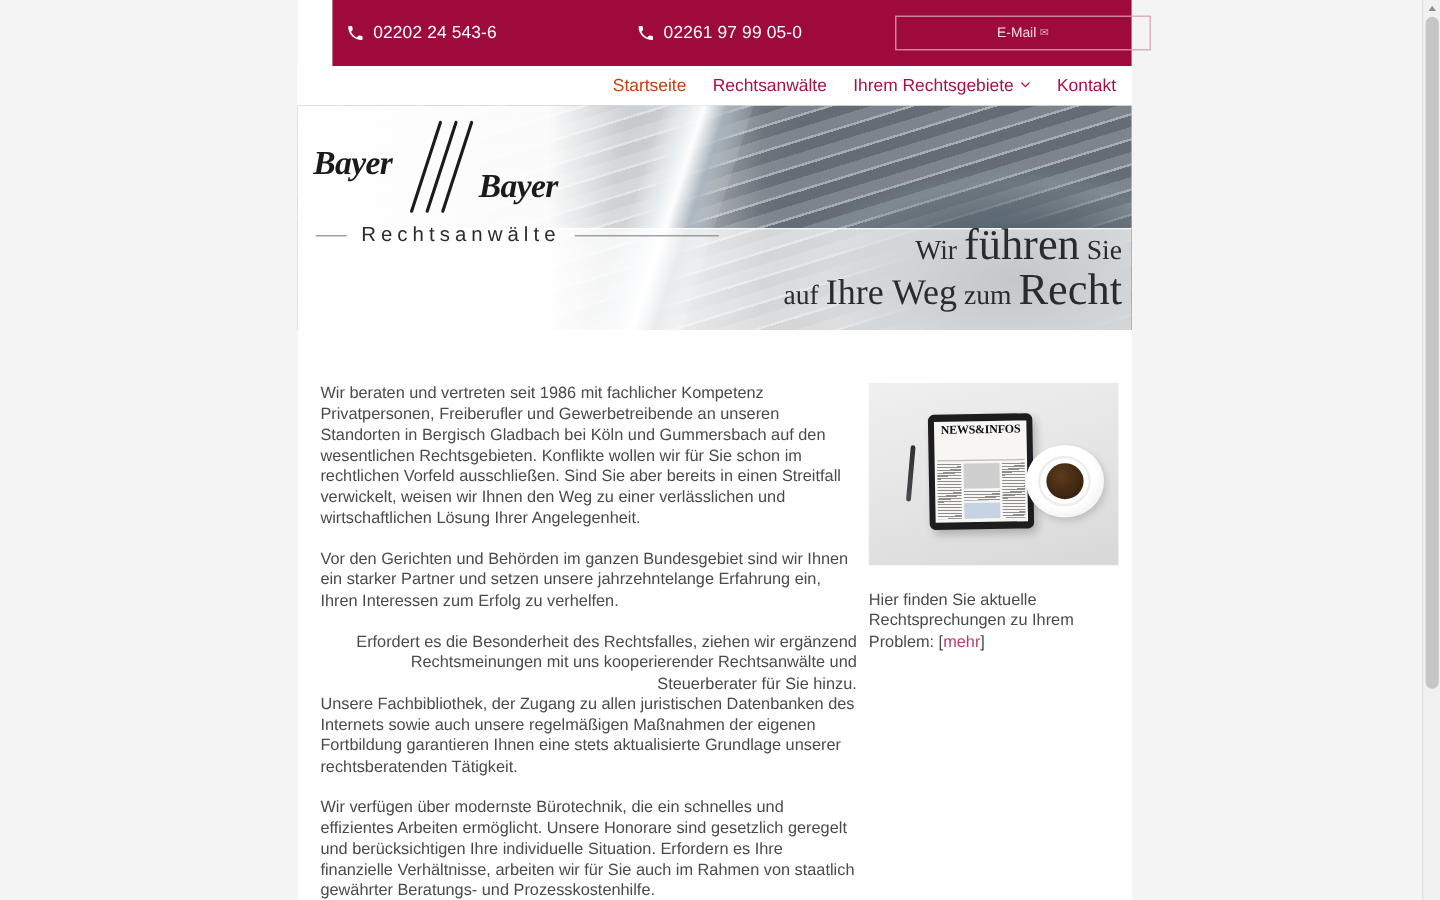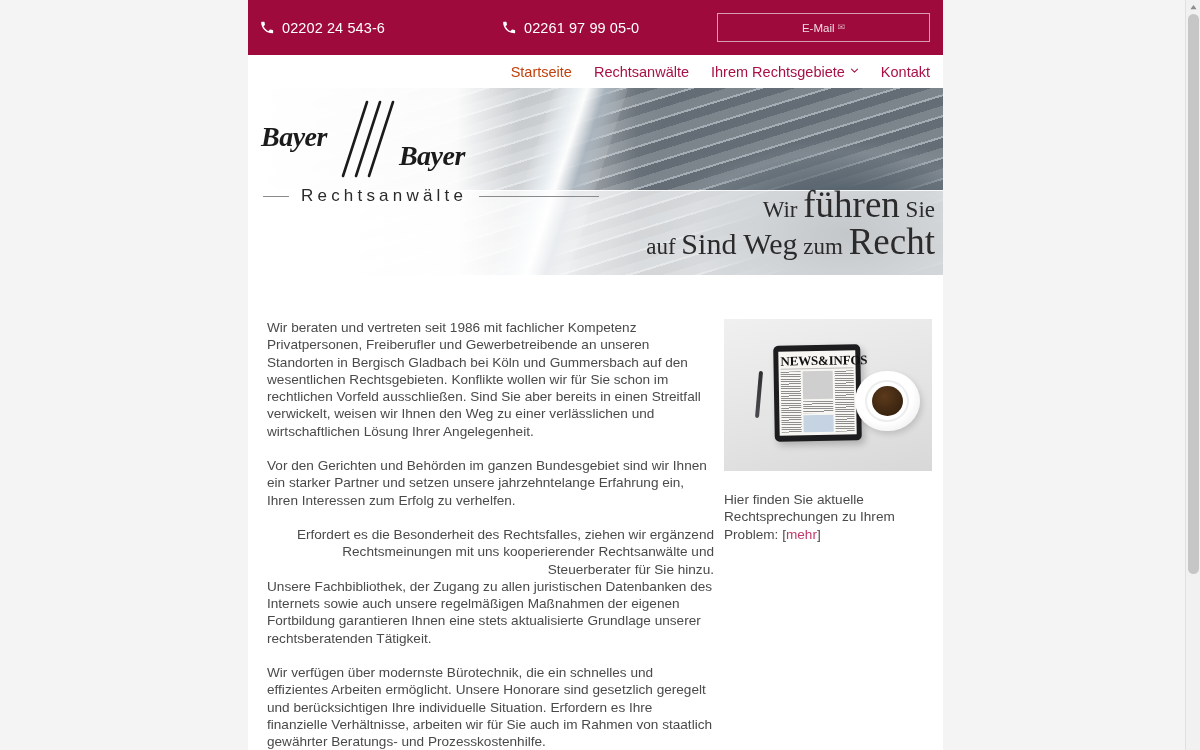--- a/index.html
+++ b/index.html
@@ -26,20 +26,21 @@
     background: #ffffff;
   }
 
   
   .topbar {
     position: relative;
     height: 55px;
     background: #9e0a3c;
     display: flex;
     align-items: center;
+    margin-left: 29px;
   }
 
   .contact-item {
     display: flex;
     align-items: center;
     gap: 8px;
     color: #ffffff;
     font-size: 14.5px;
     letter-spacing: .1px;
     white-space: nowrap;
@@ -283,27 +284,27 @@
     width: 100%; height: 100%;
     background: #f7f6f2;
     display: flex;
     flex-direction: column;
     padding: 3px 2px;
     gap: 2px;
   }
   .fig-head {
     font-family: "Liberation Serif", serif;
     font-weight: 700;
-    font-size: 13px;
+    font-size: 10px;
     text-align: center;
     color: #111;
     letter-spacing: -.2px;
     line-height: 1;
     border-bottom: 1px solid #bbb;
-    padding-bottom: 1px;
+    padding-bottom: 19px;
   }
   .fig-cols { display: flex; gap: 2px; flex: 1; }
   .fig-col {
     flex: 1;
     background: repeating-linear-gradient(to bottom,
         #8e8e8e 0px, #8e8e8e 1px, #f7f6f2 1px, #f7f6f2 2.4px);
   }
   .fig-col.mid { flex: 1.5; display: flex; flex-direction: column; gap: 2px; background: none; }
   .fig-map { height: 46%; background: #cfcfcf; }
   .fig-lines {
@@ -445,21 +446,21 @@
   <div class="hero">
     <div class="hero-photo"></div>
     <div class="hero-rail"></div>
     <div class="hero-band"></div>
 
     <div class="hero-tagline">
       <span class="tag-line1">
         <span class="t-md">Wir </span><span class="t-xl">führen</span><span class="t-md"> Sie</span>
       </span>
       <span class="tag-line2">
-        <span class="t-md">auf </span><span class="t-lg">Sind Weg</span><span class="t-md"> zum </span><span class="t-xl">Recht</span>
+        <span class="t-md">auf </span><span class="t-lg">Ihre Weg</span><span class="t-md"> zum </span><span class="t-xl">Recht</span>
       </span>
     </div>
 
     <div class="logo-block">
       <div class="logo-wordmark">
         <span class="logo-word-a">Bayer</span>
         <span class="logo-slashes">
           <svg viewBox="0 0 58 86" aria-hidden="true">
             <g stroke="#1b1b1b" stroke-width="2.6" stroke-linecap="round">
               <line x1="6" y1="80" x2="30" y2="6"></line>

